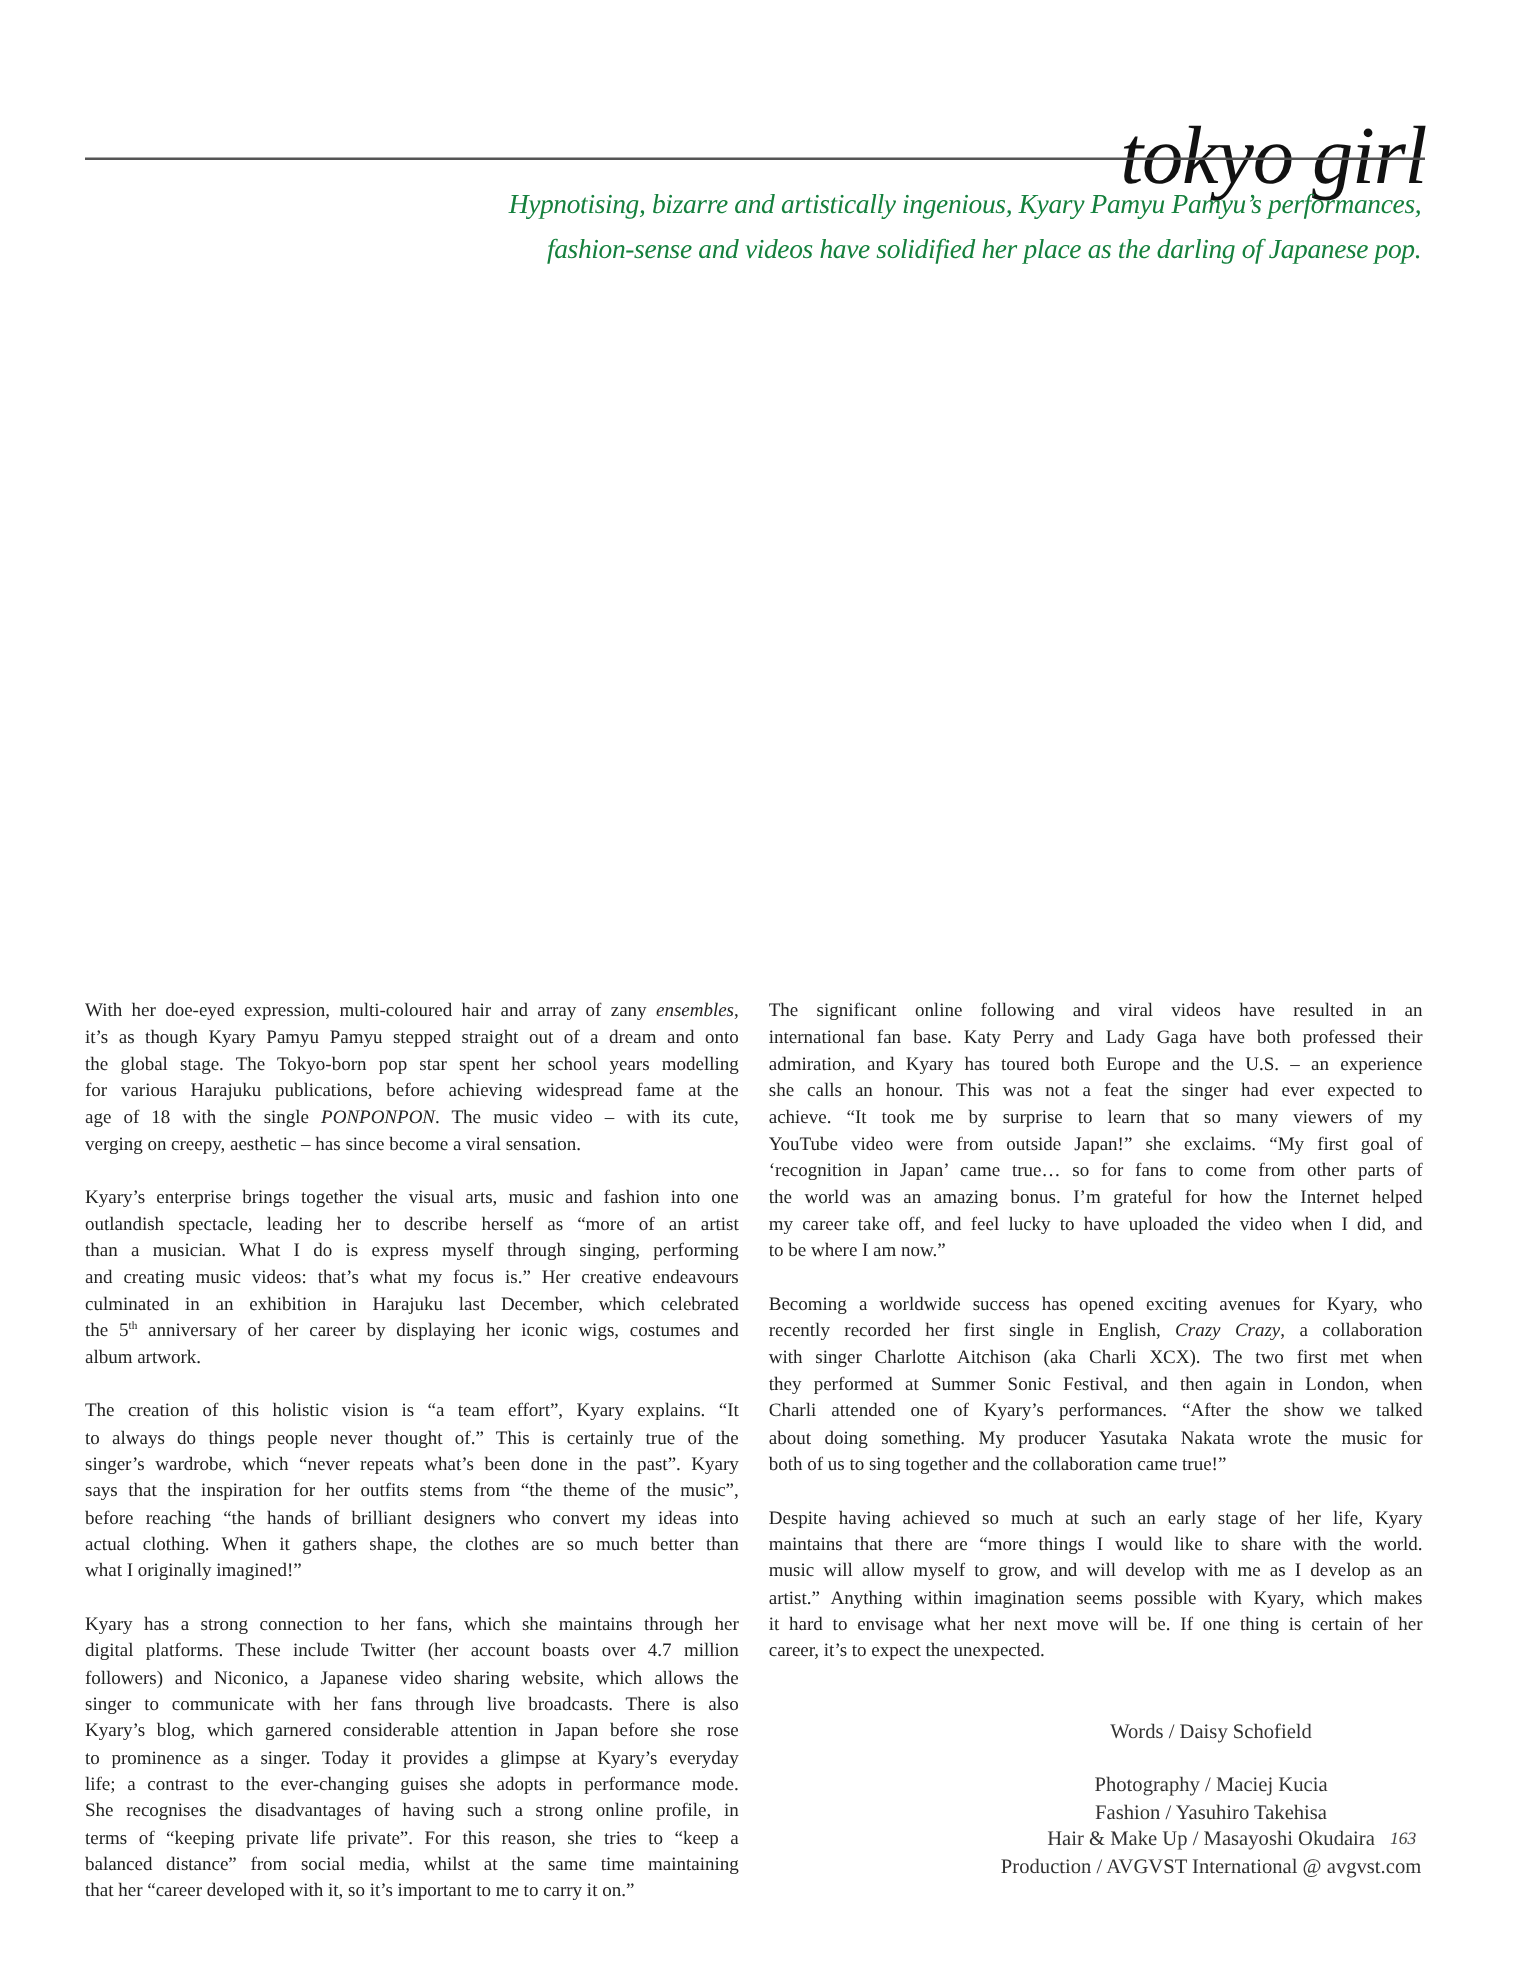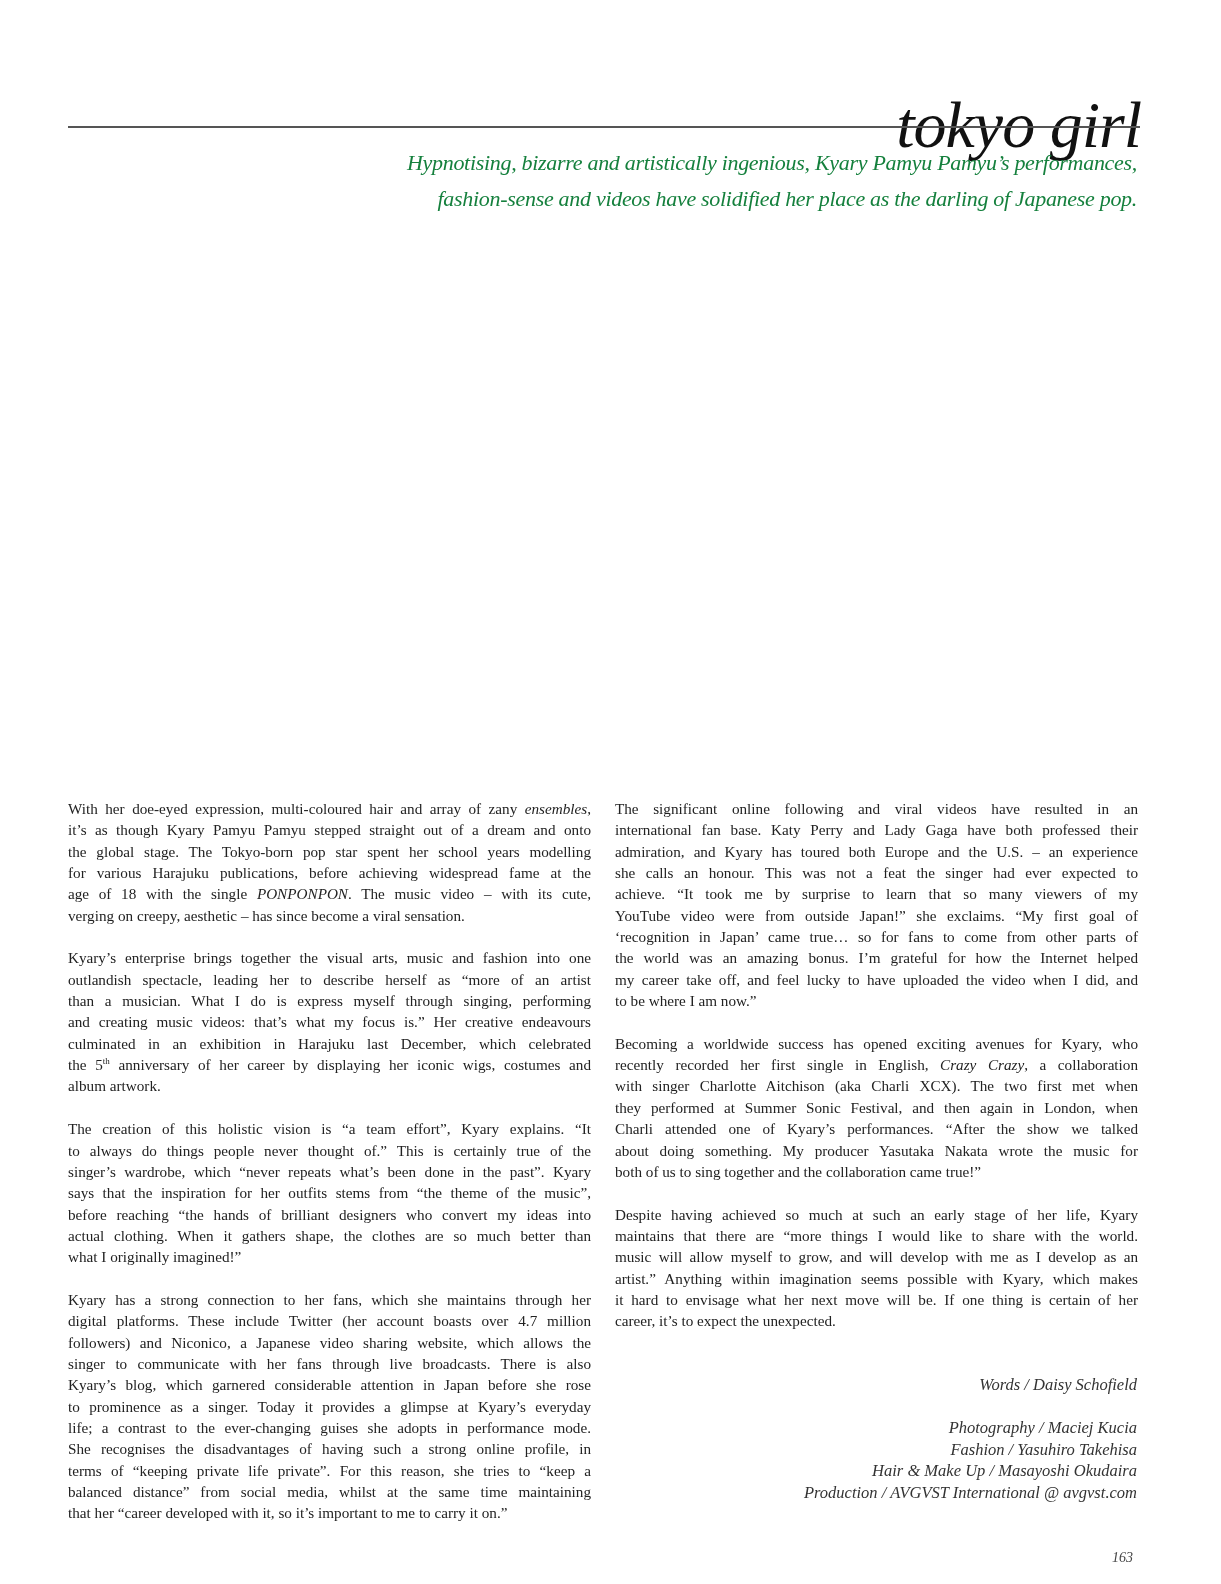--- a/index.html
+++ b/index.html
@@ -28,27 +28,27 @@
     .col {
       position: absolute; top: 798px; width: 523px;
       font-size: 15.2px; line-height: 21.35px; color: #222;
     }
     .col.left { left: 68px; }
     .col.right { left: 615px; }
     .para { margin: 0 0 21.35px 0; }
     .ln { display: block; white-space: nowrap; text-align: justify; text-align-last: justify; height: 21.35px; overflow: visible; }
     .ln.last { text-align-last: left; }
     .credits {
-      position: absolute; right: 84px; top: 1374px; text-align: right;
-      font-family: "Liberation Serif", serif; font-style: italic;
+      position: absolute; right: 84px; top: 1374px; text-align: center;
+      font-family: "Liberation Serif", serif; 
       font-size: 16.5px; line-height: 21.5px; color: #333;
     }
     .credits .gap { height: 21.5px; }
     .pagenum {
-      position: absolute; right: 88px; top: 1550px;
+      position: absolute; right: 88px; top: 1464px;
       font-family: "Liberation Serif", serif; font-style: italic;
       font-size: 14px; color: #444;
     }
     sup { font-size: 9px; line-height: 0; vertical-align: super; }
     i { font-style: italic; }
   </style>
 </head>
 <body>
 
 <div class="title">tokyo girl</div>

